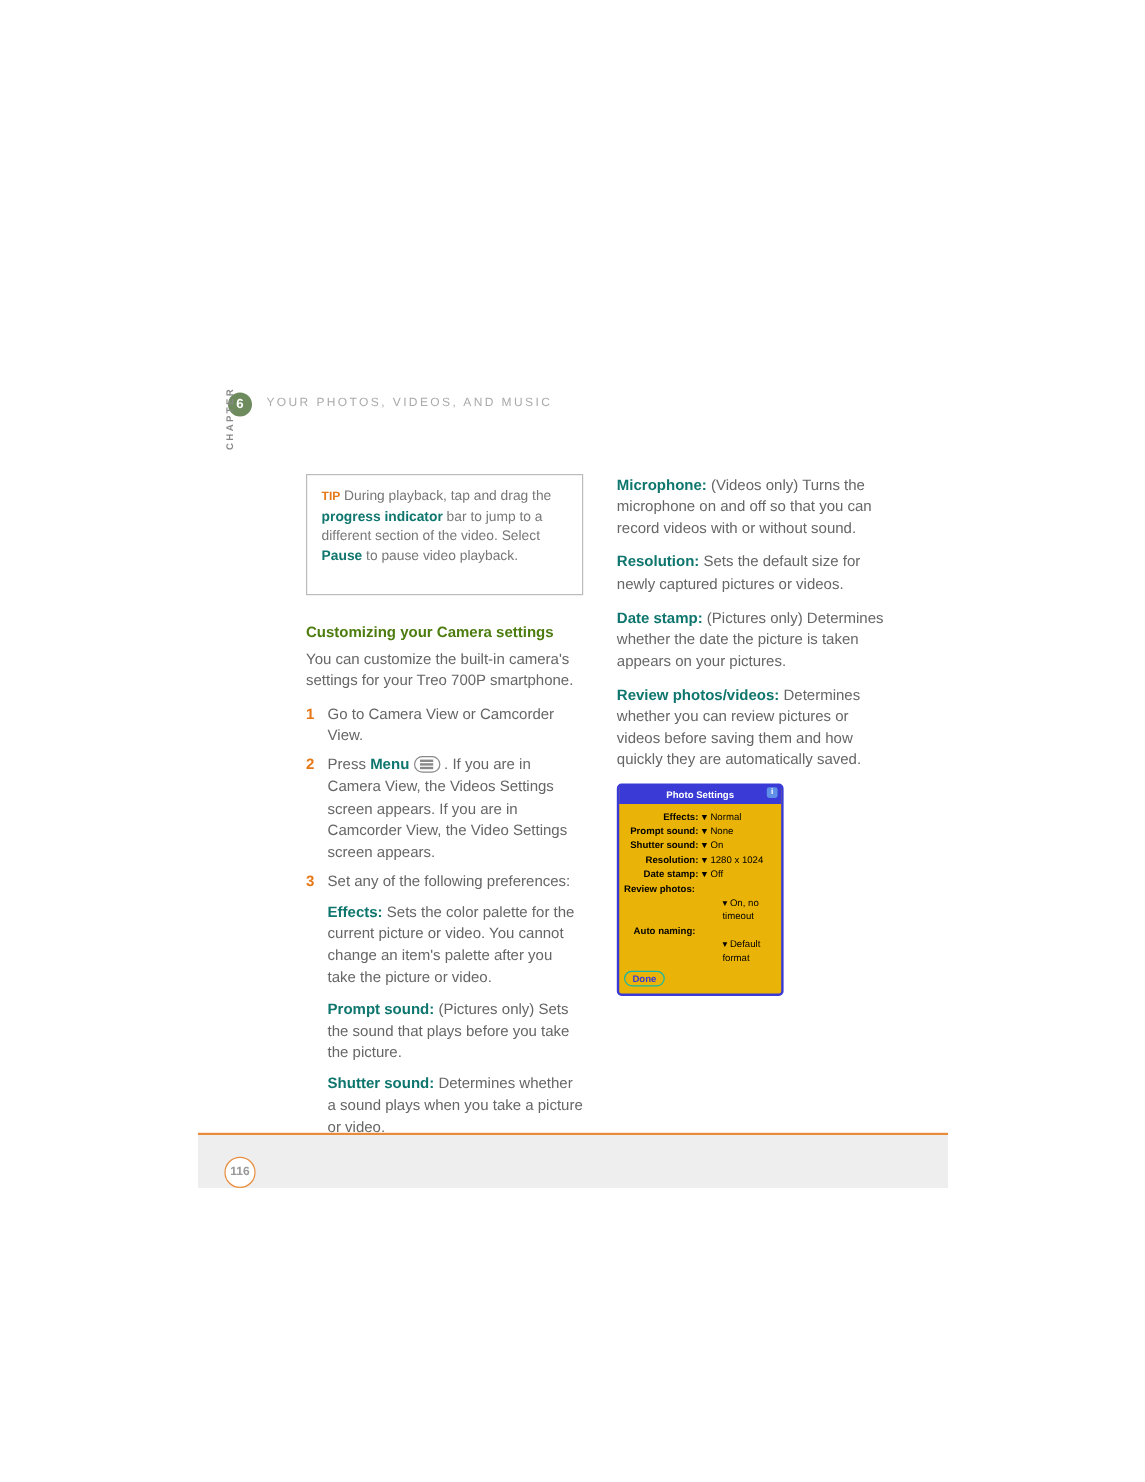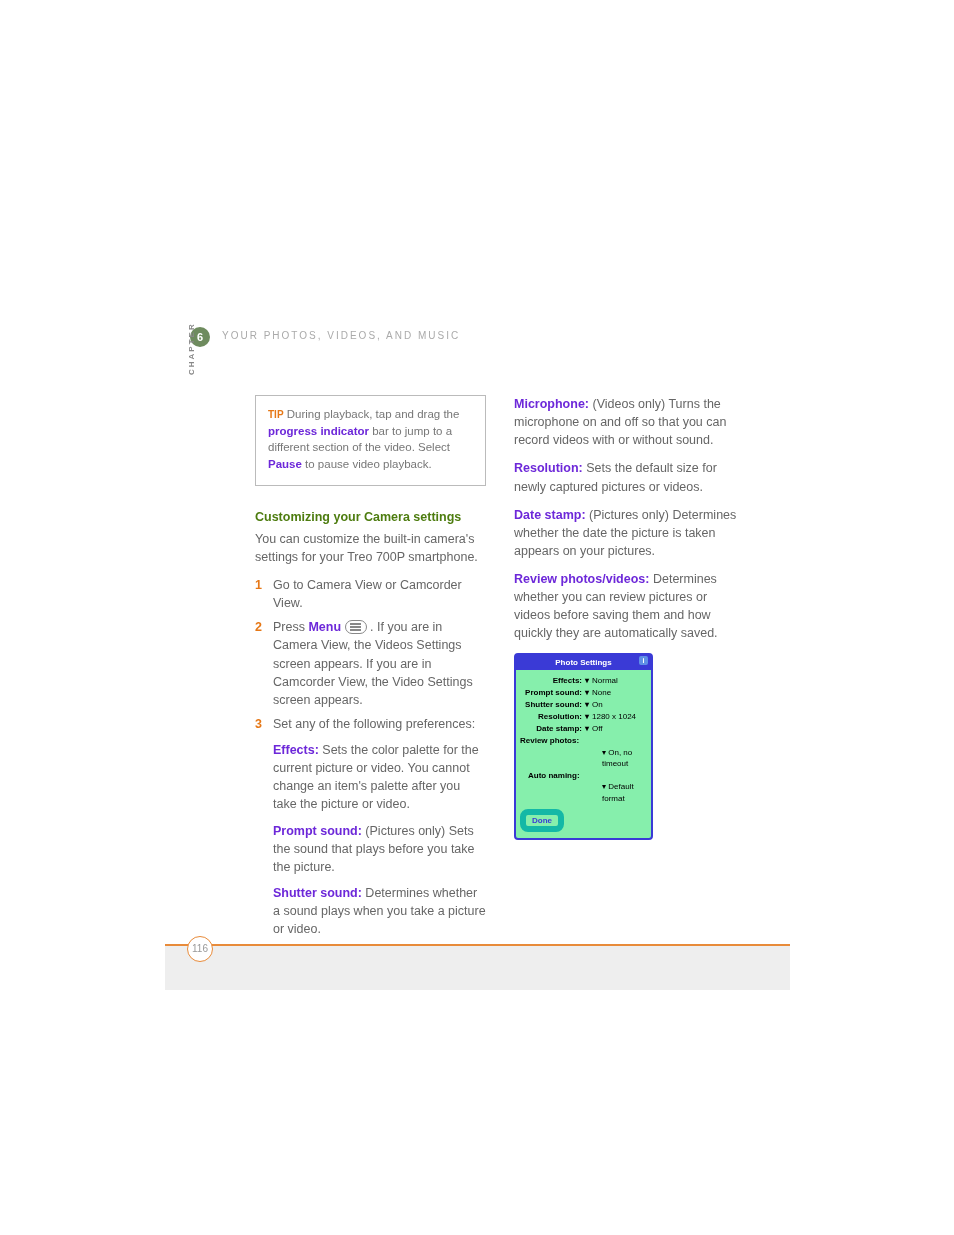--- a/index.html
+++ b/index.html
@@ -57,21 +57,21 @@
     gap: 28px;
   }
   .col {
     width: 232px;
     font-size: 12.5px;
     line-height: 1.45;
     color: #666;
   }
   .tip-box {
     border: 1px solid #bbb;
-    padding: 10px 12px 12px 12px;
+    padding: 10px 12px 22px 12px;
     margin-bottom: 22px;
     font-size: 11.5px;
     color: #777;
   }
   .tip-label {
     color: #e67817;
     font-weight: bold;
     font-size: 10px;
   }
   .subhead {
@@ -85,21 +85,21 @@
     display: flex;
     margin-bottom: 6px;
   }
   .step-num {
     color: #e67817;
     font-weight: bold;
     width: 18px;
     flex-shrink: 0;
   }
   .step-body { flex: 1; }
-  .bold { font-weight: bold; color: #6d28d9; }
+  .bold { font-weight: bold; color: #0f766e; }
   .menu-icon {
     display: inline-block;
     width: 20px;
     height: 12px;
     border: 1px solid #888;
     border-radius: 7px;
     vertical-align: middle;
     position: relative;
     top: -1px;
   }
@@ -111,21 +111,21 @@
     background: #888;
     box-shadow: 0 3px 0 #888, 0 6px 0 #888;
   }
   .def { margin: 8px 0 8px 18px; }
   .screenshot {
     margin-top: 6px;
     width: 135px;
     border: 2px solid #3a3ad6;
     border-radius: 4px;
     font-size: 8px;
-    background: #86efac;
+    background: #eab308;
   }
   .shot-title {
     background: #3a3ad6;
     color: #fff;
     font-weight: bold;
     text-align: center;
     padding: 2px 0;
     position: relative;
     font-size: 8px;
   }
@@ -143,21 +143,21 @@
     text-align: center;
   }
   .shot-body { padding: 4px 4px 6px 4px; }
   .shot-row { display: flex; font-size: 8px; color: #000; margin: 0.5px 0; font-weight: bold;}
   .shot-label { width: 62px; text-align: right; }
   .shot-arrow { margin: 0 3px; color: #000; }
   .shot-val { font-weight: normal; }
   .shot-sub { margin-left: 82px; font-size: 8px; color:#000;}
   .done-btn {
     display: inline-block;
-    border: 6px solid #14b8a6;
+    border: 1px solid #14b8a6;
     border-radius: 8px;
     color: #3a3ad6;
     font-size: 8px;
     padding: 0 6px;
     margin-top: 4px;
     font-weight: bold;
   }
   .footer-line {
     position: absolute;
     left: 165px;
@@ -170,30 +170,31 @@
     position: absolute;
     left: 165px;
     top: 946px;
     width: 625px;
     height: 44px;
     background: #eee;
   }
   .page-num {
     position: absolute;
     left: 187px;
-    top: 936px;
+    top: 964px;
     width: 24px;
     height: 24px;
     border: 1px solid #e88b3a;
     border-radius: 50%;
     background: #fff;
     text-align: center;
     font-size: 10px;
     color: #999;
     line-height: 24px;
+    font-weight: bold;
   }
 </style>
 </head>
 <body>
 
 <div class="page">
   <div class="chapter-badge">6</div>
   <div class="header-title">YOUR PHOTOS, VIDEOS, AND MUSIC</div>
   <div class="chapter-rot">CHAPTER</div>
 

